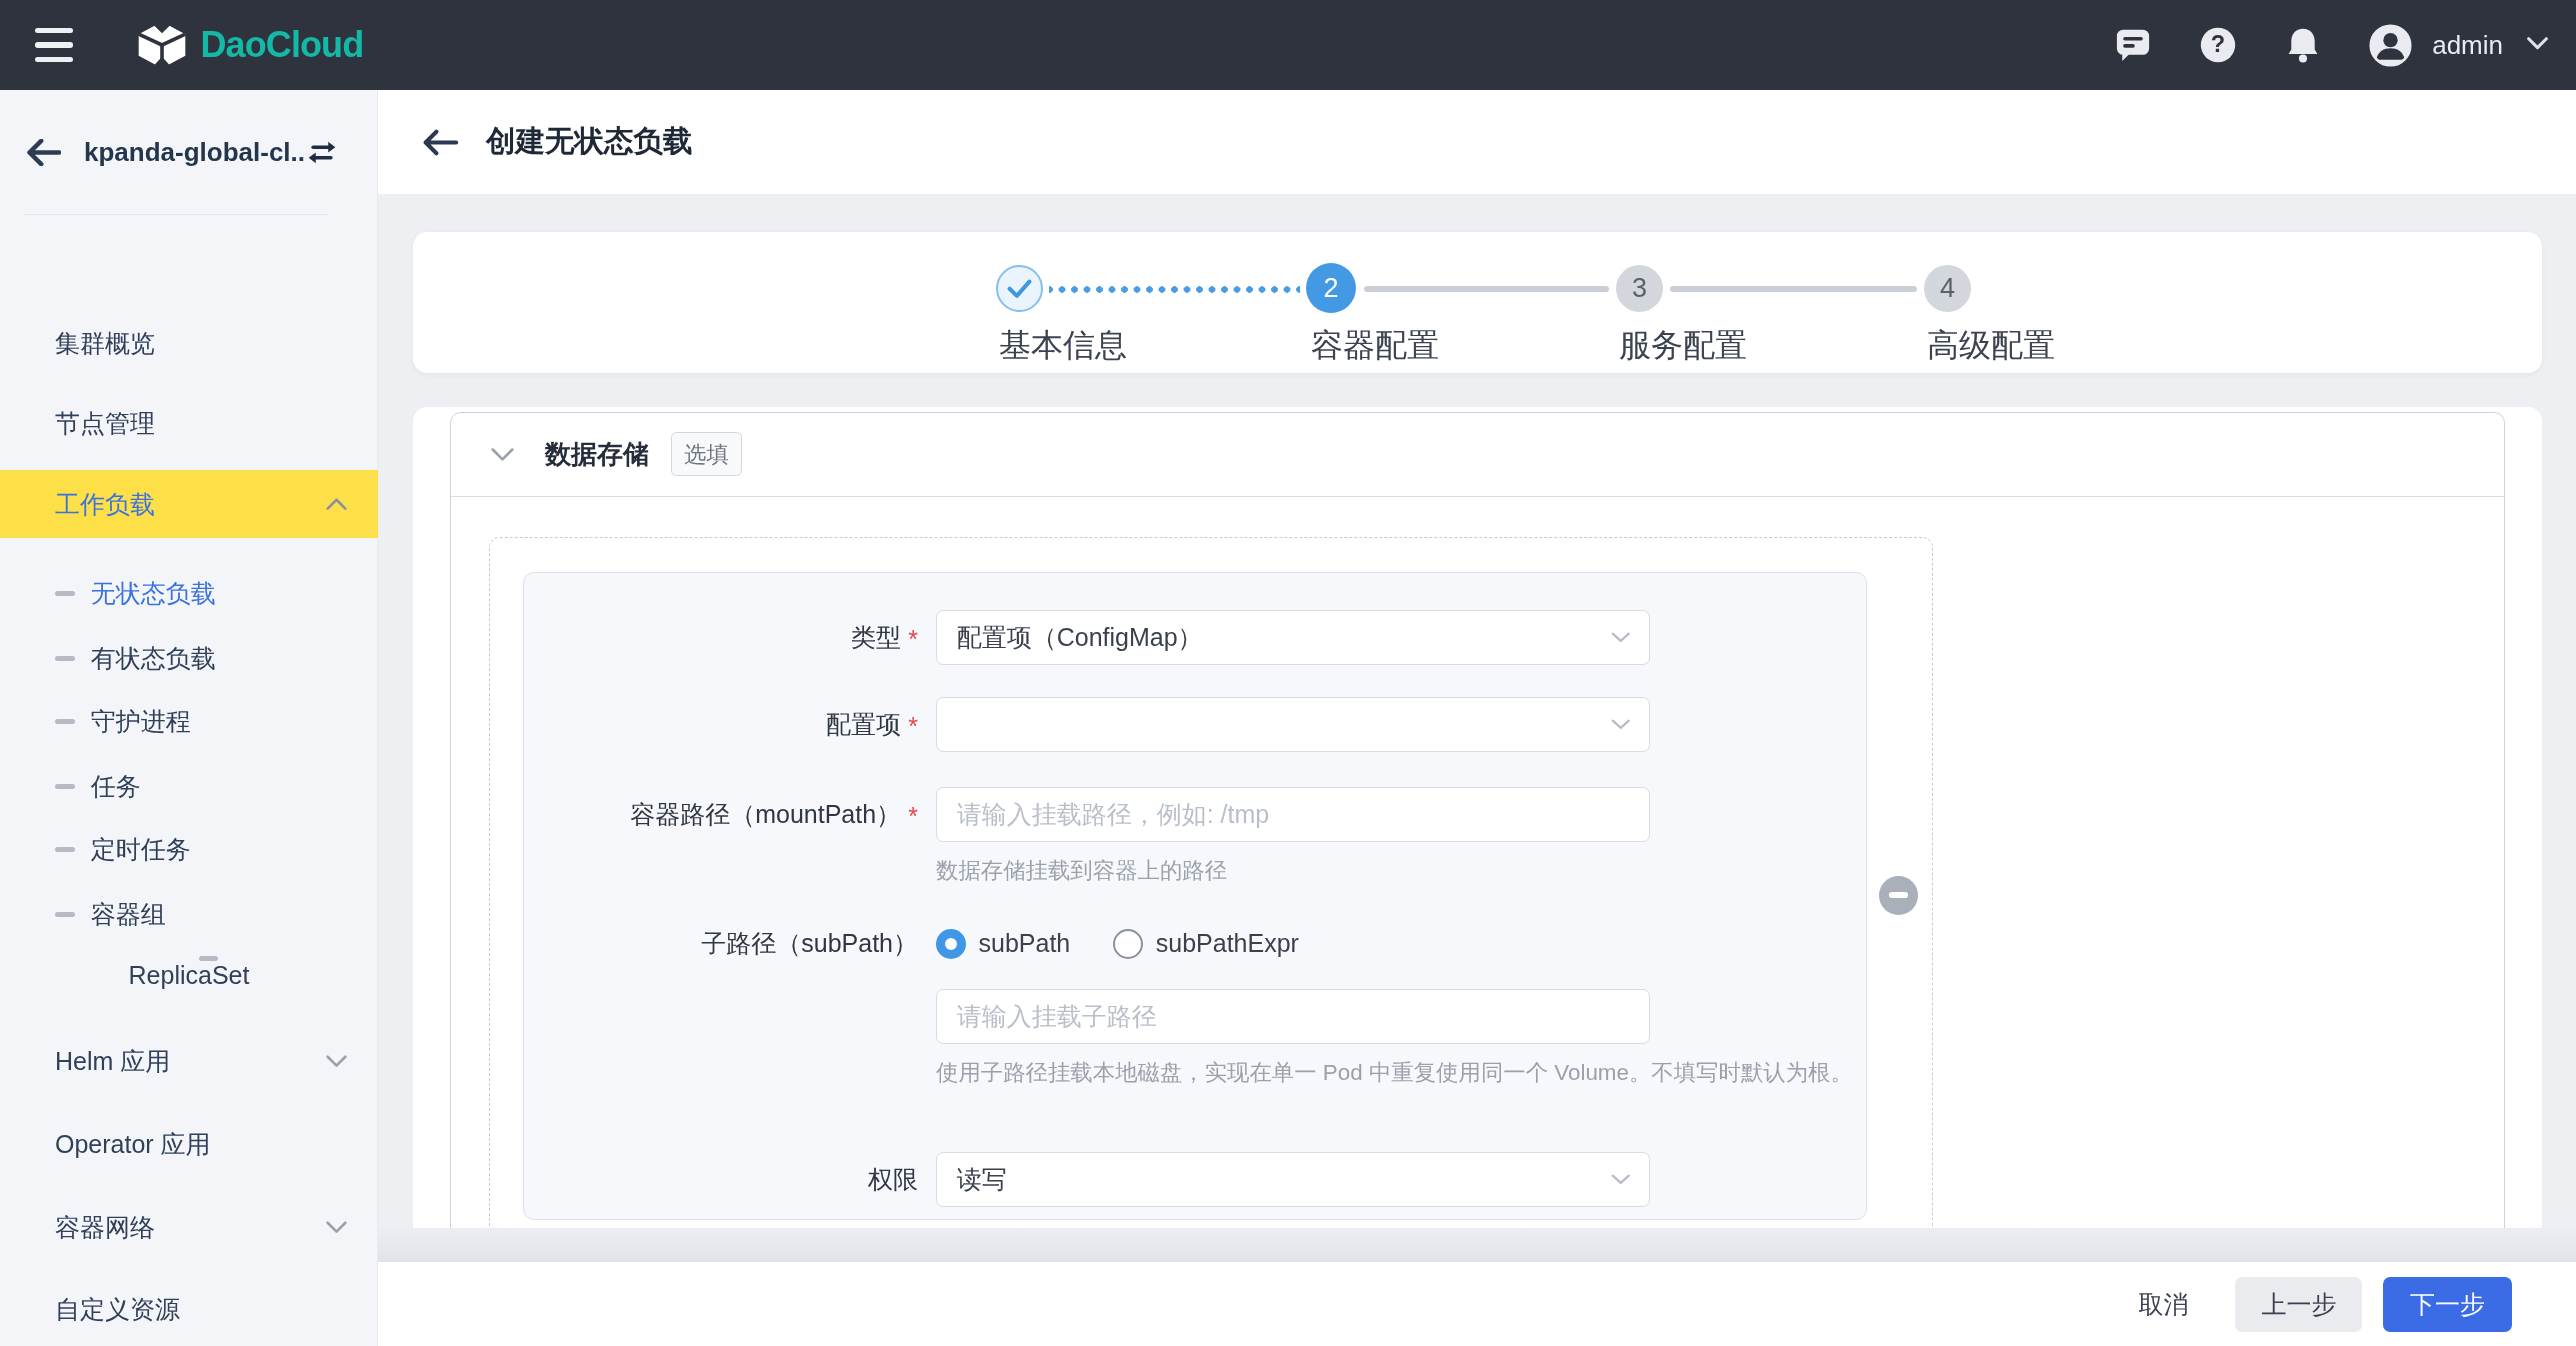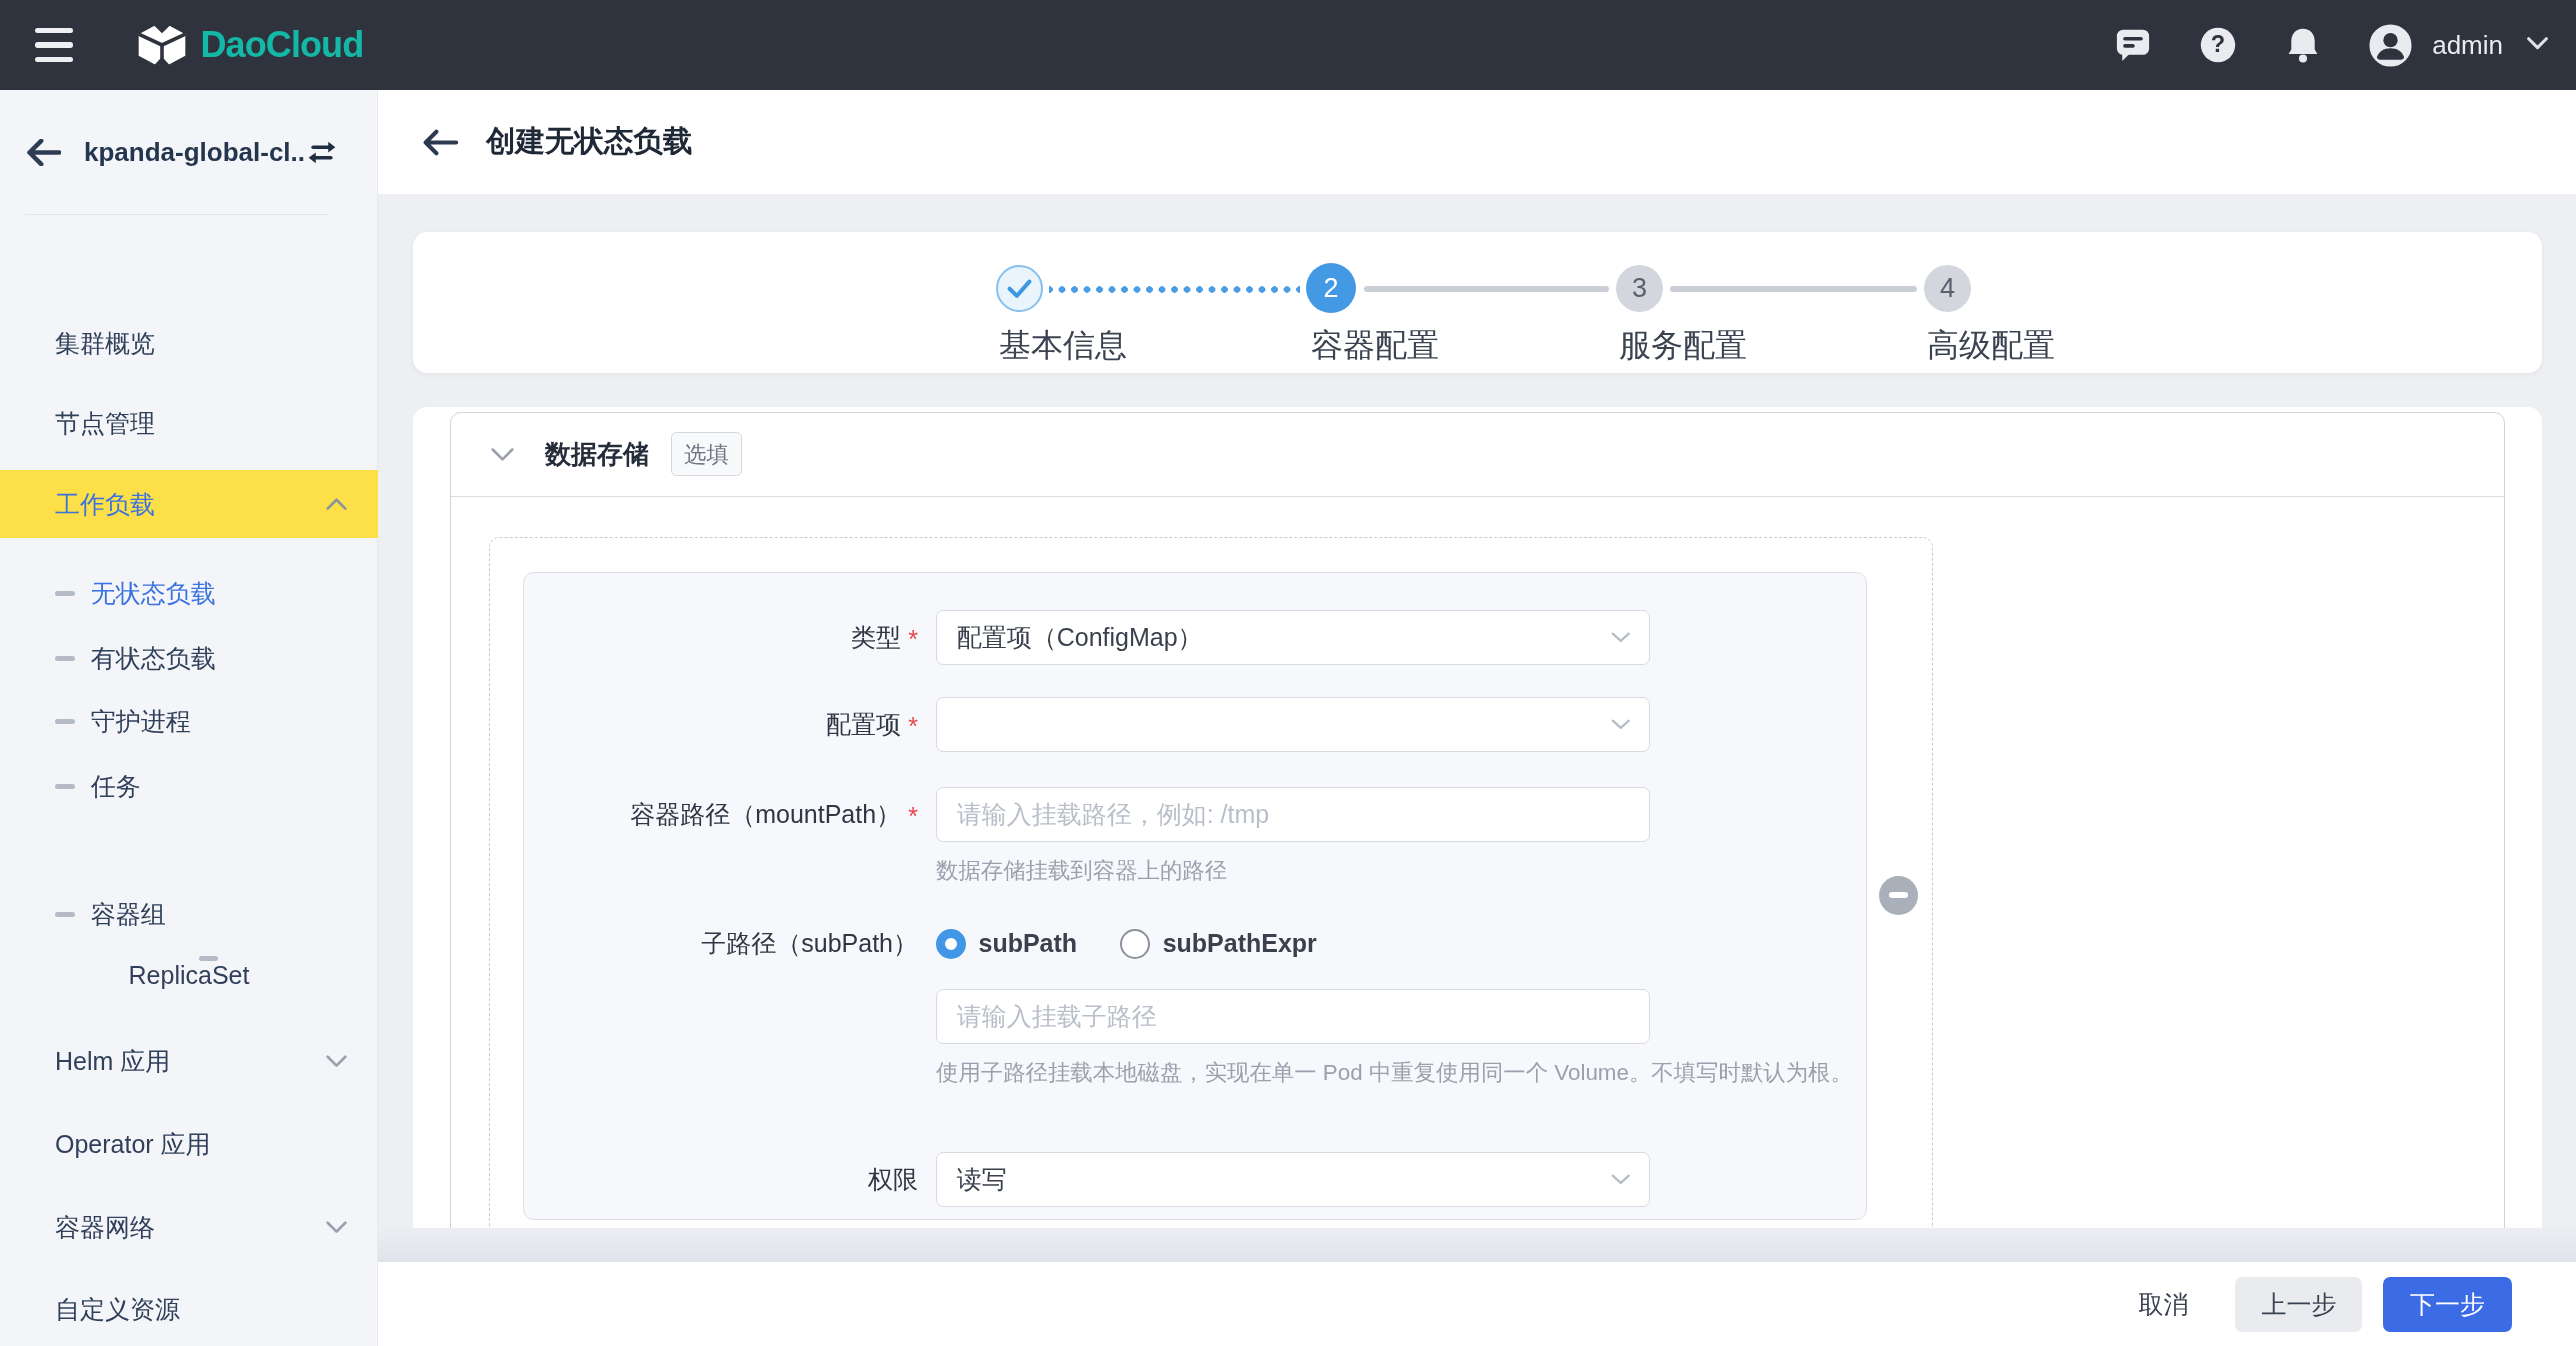--- a/index.html
+++ b/index.html
@@ -67,21 +67,21 @@
   .frow { position:absolute; left:0; width:100%; display:flex; align-items:center; }
   .flabel { width:394px; display:flex; justify-content:flex-end; align-items:flex-end; font-size:25px; font-weight:500; color:#2f3744; white-space:nowrap; }
   .star { color:#e5484d; font-size:25px; margin-left:7.2px; }
   .ctrl { margin-left:18px; width:714px; height:55px; background:#ffffff; border:1.8px solid #d6dae1; border-radius:7.2px; display:flex; align-items:center; position:relative; }
   .select { cursor:pointer; }
   .select .val { margin-left:19.7px; font-size:25px; color:#3a414d; }
   .select .sel-chev { position:absolute; right:18px; display:flex; }
   input.text-input { margin-left:0; width:714px; height:55px; background:#ffffff; border:1.8px solid #d6dae1; border-radius:7.2px; padding:0 19.7px; font-size:25px; color:#3a414d; font-family:inherit; outline:none; margin-left:18px; }
   input.text-input::placeholder { color:#b9bfc9; }
   .fhelp { position:absolute; left:412px; font-size:22.4px; color:#9ba1ac; }
-  .radio-group { margin-left:18px; display:flex; align-items:center;font-weight:bold; }
+  .radio-group { margin-left:18px; display:flex; align-items:center; }
   .radio { width:30px; height:30px; border-radius:50%; background:#ffffff; }
   .radio.checked { border:9px solid #3f97e6; }
   .radio.unchecked { border:2.7px solid #8a919c; }
   .radio-lb { font-size:25px; color:#3a414d; margin-left:12.5px; cursor:pointer; }
   .radio-opt { display:flex; align-items:center; cursor:pointer; }
   .radio-gap { width:43px; }
 
   
   .pre-footer { position:absolute; left:378px; top:1223px; width:2198px; height:39px; background:linear-gradient(180deg, rgba(237,239,243,0) 0%, #e0e3e9 100%); }
   .footer { position:absolute; left:378px; top:1262px; width:2198px; height:84px; background:#ffffff; display:flex; align-items:center; justify-content:flex-end; padding-right:64px; }
@@ -202,20 +202,24 @@
         <span>有状态负载</span>
       </div>
     <div class="s-sub" style="top:610px;">
         <span class="dash"></span>
         <span>守护进程</span>
       </div>
     <div class="s-sub" style="top:675px;">
         <span class="dash"></span>
         <span>任务</span>
       </div>
+    <div class="s-sub" style="top:738px;">
+        <span class="dash"></span>
+        <span>定时任务</span>
+      </div>
     <div class="s-sub" style="top:803px;">
         <span class="dash"></span>
         <span>容器组</span>
       </div>
     <div class="s-sub" style="top:866px;flex-direction:column;">
         <span class="dash"></span>
         <span>ReplicaSet</span>
       </div>
 
     <div class="s-item" style="top:950px;">

